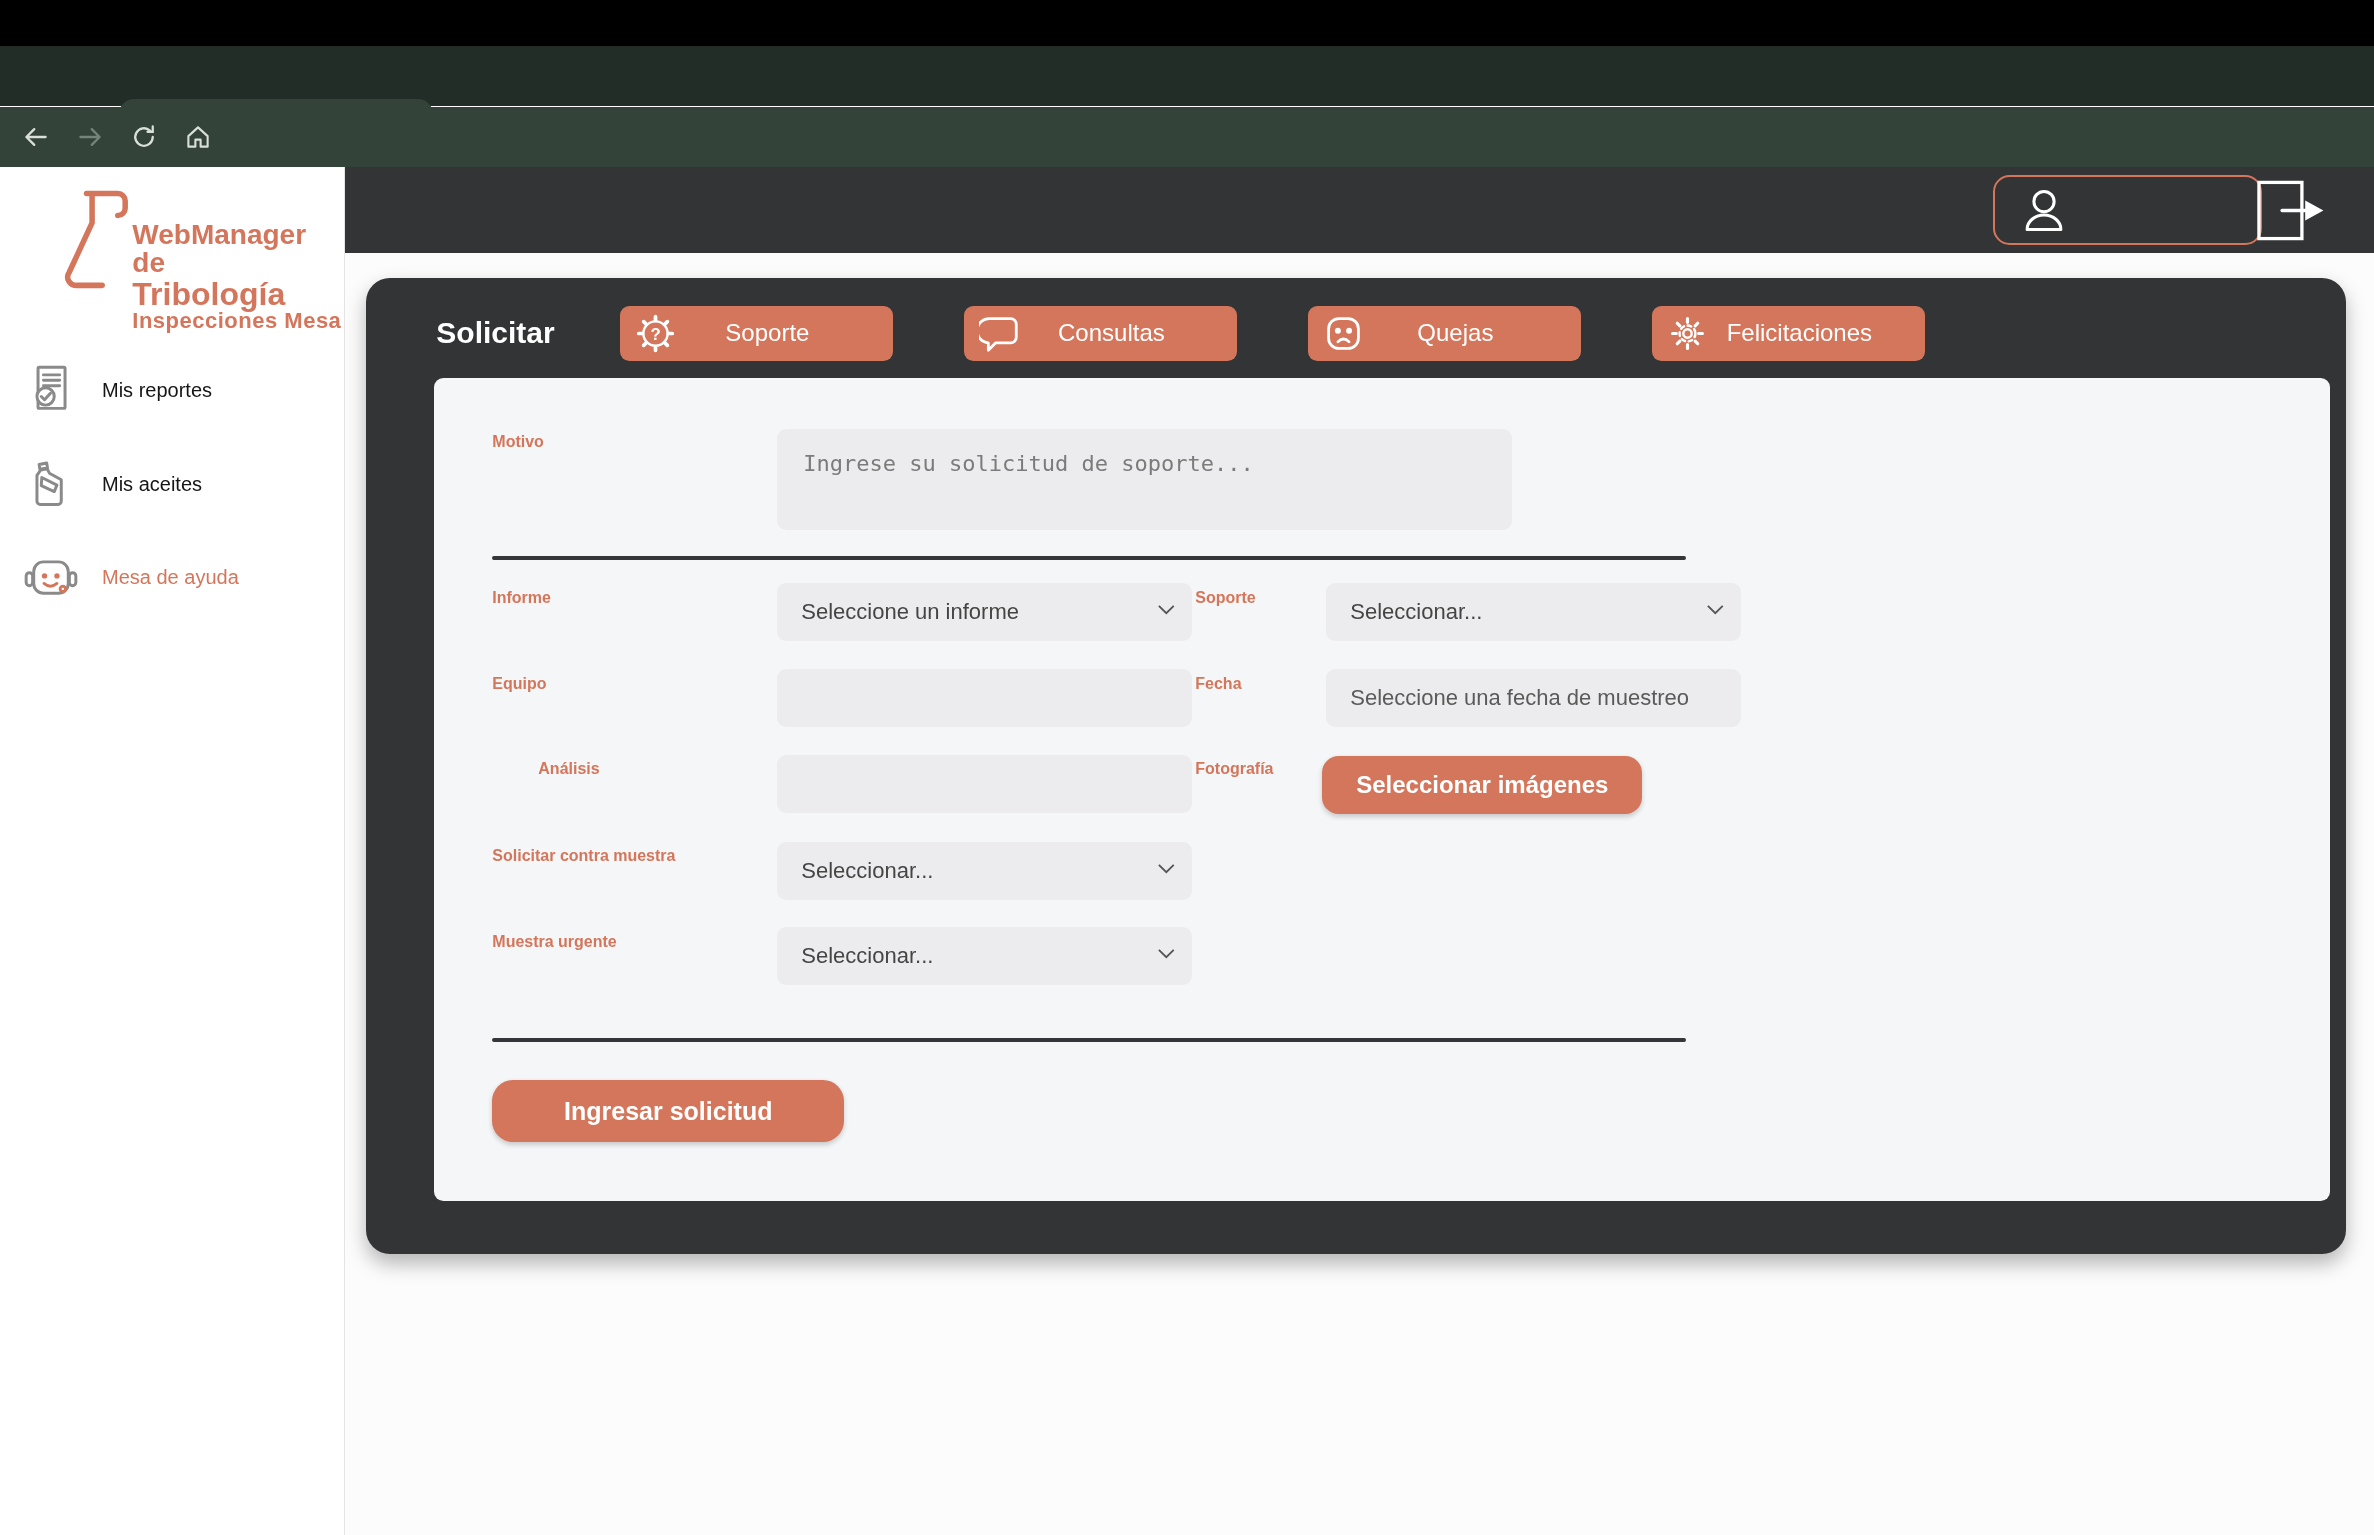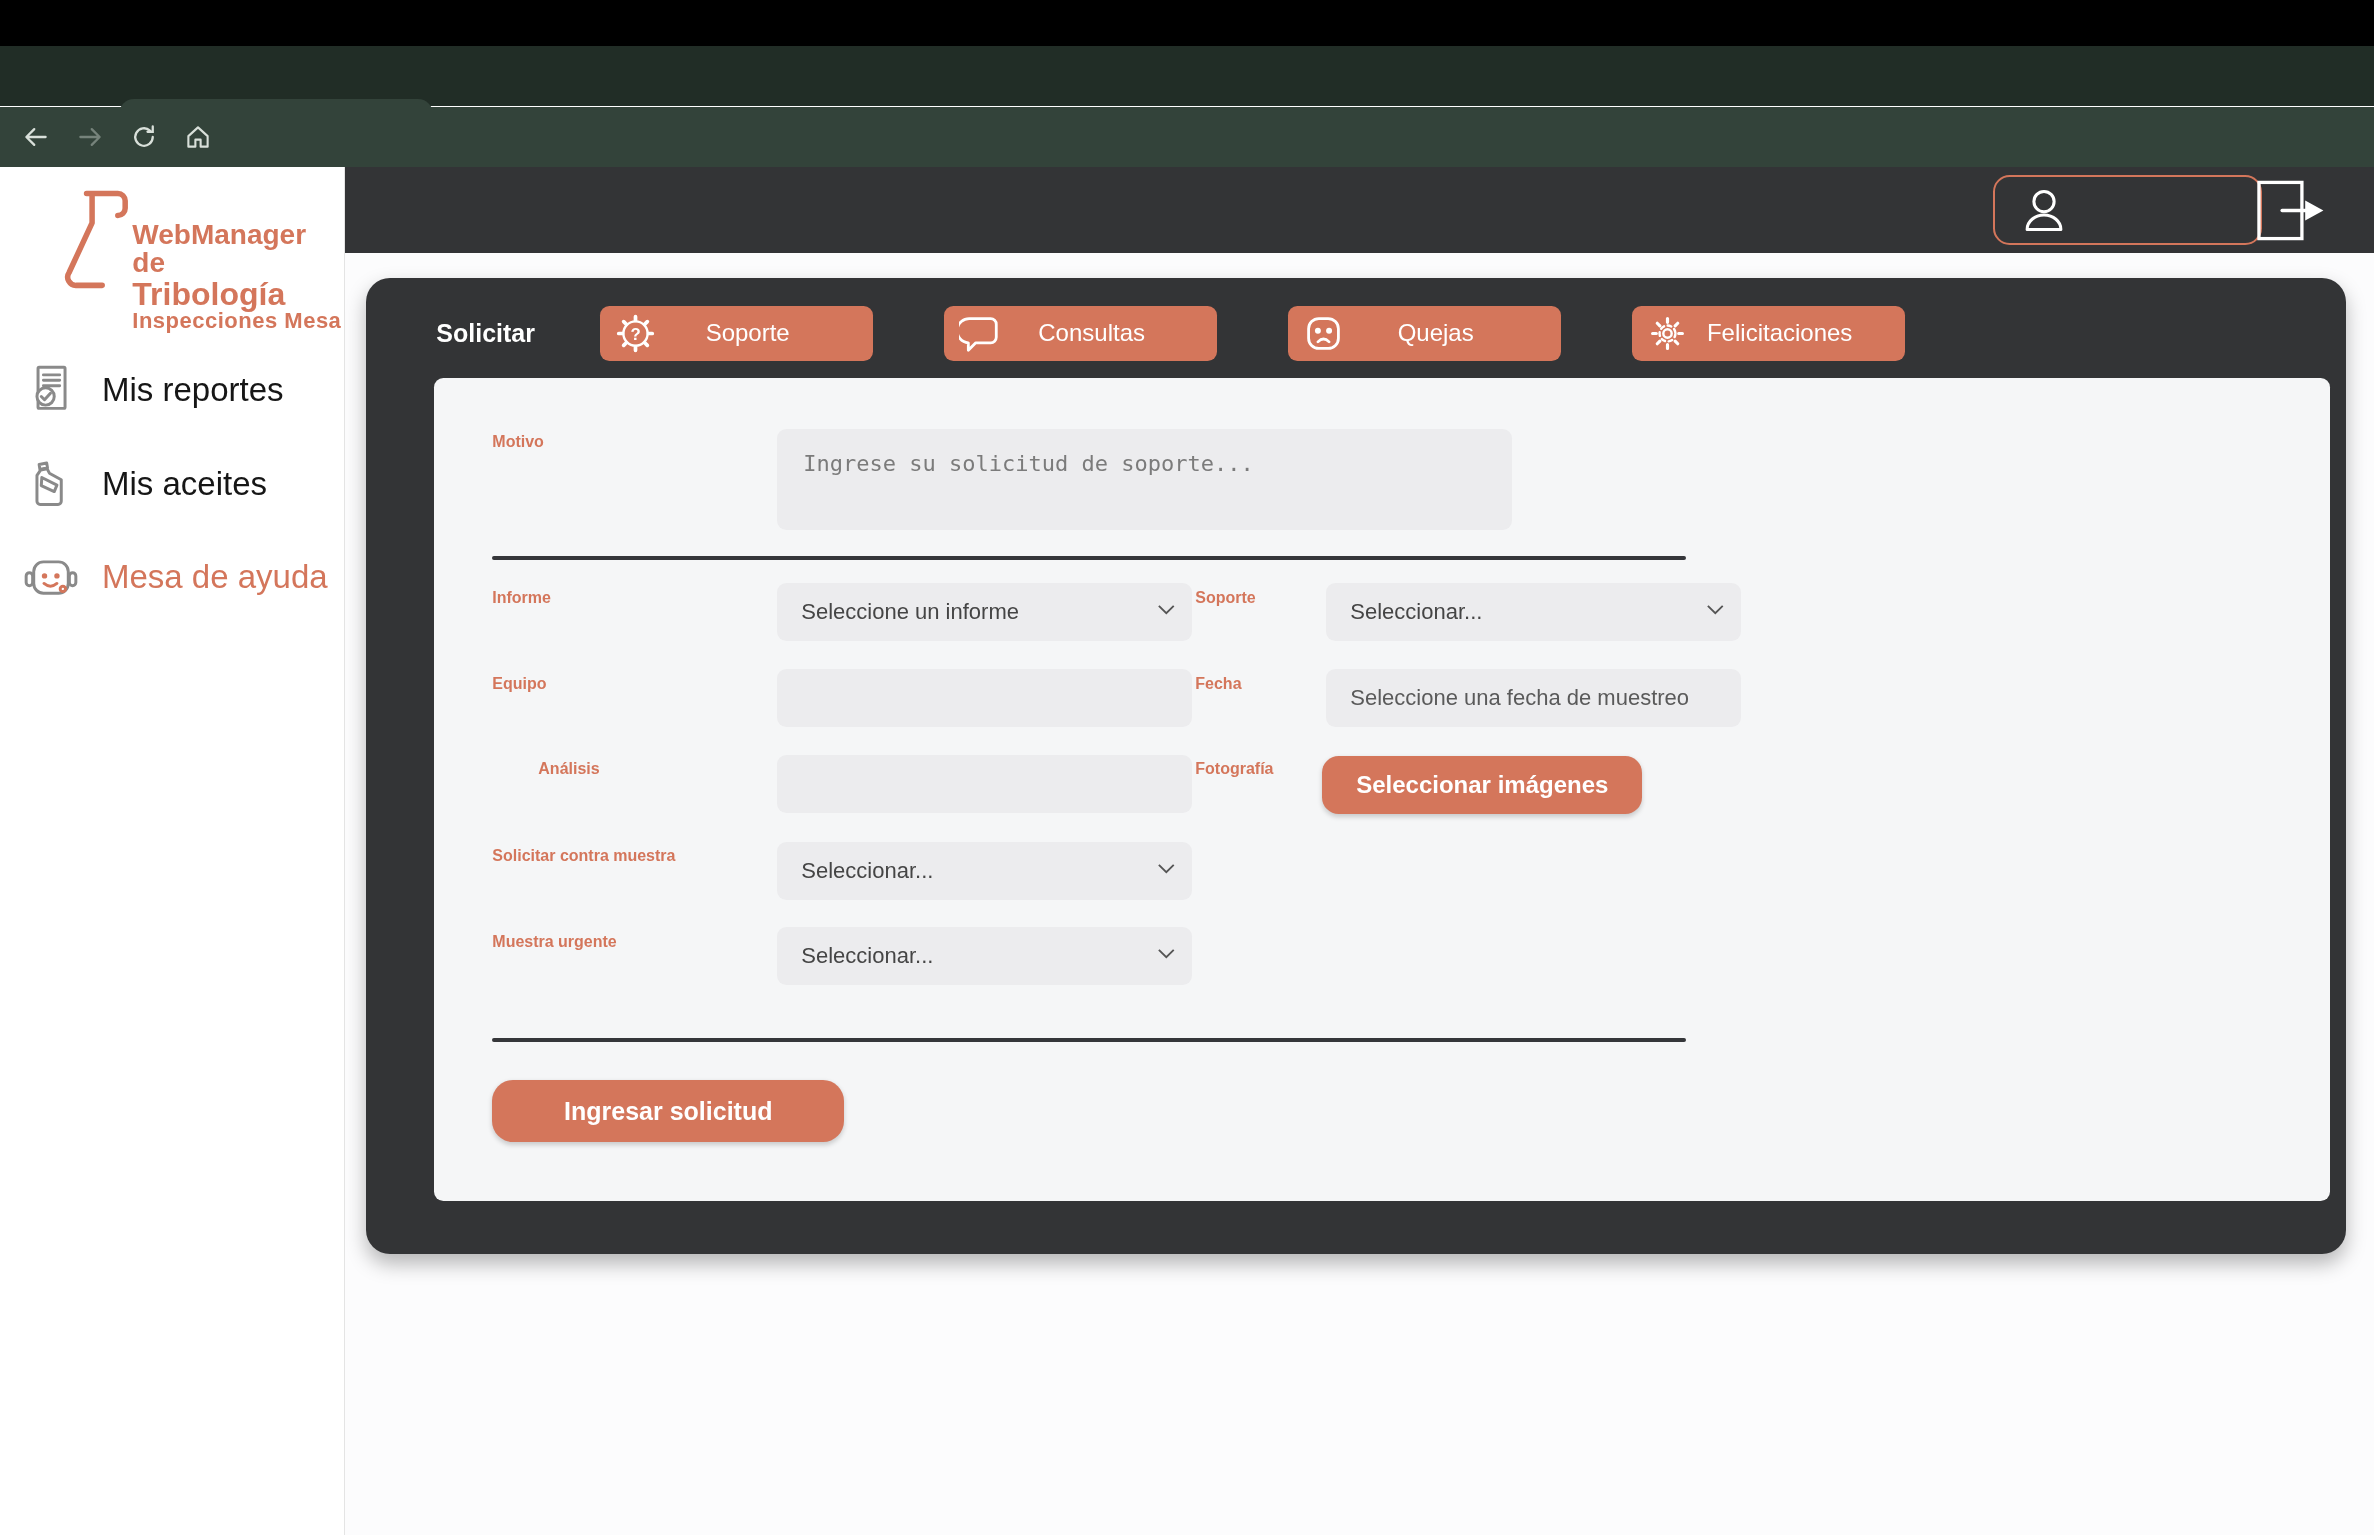--- a/index.html
+++ b/index.html
@@ -37,34 +37,34 @@
   .sidebar{position:absolute;left:0;top:167px;width:345px;bottom:0;background:#fff;
            border-right:1.9px solid #e4e4e4;z-index:3;}
   .app-header{position:absolute;left:345px;top:167px;right:0;height:86px;background:#333436;}
   .content{position:absolute;left:345px;top:253px;right:0;bottom:0;background:#fcfcfd;}
 
   
   .logo{position:absolute;left:59px;top:16.7px;display:flex;align-items:flex-start;}
   .logo-text{margin-left:-18.6px;margin-top:37px;color:#d4765b;font-weight:bold;line-height:1.02;}
   .logo-l1{font-size:28px;} .logo-l2{font-size:32px;} .logo-l3{font-size:22px;letter-spacing:0.5px;}
   .nav-item{position:absolute;left:24px;display:flex;align-items:center;gap:24px;height:58px;cursor:pointer;}
-  .nav-item .lbl{font-size:33px;color:#161616;}
+  .nav-item .lbl{font-size:20px;color:#161616;}
   .nav-item.active .lbl{color:#d4765b;}
   .side-ic{width:54px;height:54px;color:#8a8a8a;flex:none;}
 
   
   .user-chip{position:absolute;right:113px;top:8.3px;width:269px;height:70px;border:2.8px solid #d4765b;
              border-radius:16.7px;display:flex;align-items:center;padding-left:22px;}
   .logout-btn{position:absolute;right:45px;top:12px;width:76px;height:63px;background:none;border:none;padding:0;cursor:pointer;}
 
   
   .panel{position:absolute;left:21.3px;top:25px;width:1980px;height:976px;background:#333436;
          border-radius:24px;box-shadow:0 9.3px 20.4px rgba(0,0,0,.28);}
   .tab-row{position:absolute;left:70px;top:27px;display:flex;align-items:center;height:56px;}
-  .section-label{color:#fff;font-size:25px;font-weight:bold;margin-right:65px;}
+  .section-label{color:#fff;font-size:30px;font-weight:bold;margin-right:65px;}
   .cat-btn{width:273px;height:55px;background:#d4765b;border:none;border-radius:9.3px;color:#fff;
            font-size:24px;display:flex;align-items:center;padding:0 15px;margin-right:71px;cursor:pointer;}
   .cat-btn:last-child{margin-right:0;}
   .cat-btn .cic{width:41px;height:41px;flex:none;}
   .cat-btn .ct{flex:1;text-align:center;padding-right:18.6px;}
 
   .card{position:absolute;left:68px;top:100px;width:1896px;height:823px;background:#f5f6f7;border-radius:9.3px;}
   .flabel{position:absolute;color:#d4765b;font-size:16px;font-weight:bold;white-space:nowrap;}
   .field{position:absolute;background:#ececee;border:none;border-radius:9.3px;height:58px;width:415px;
          font-size:22px;color:#3c3c3c;padding:0 24px;outline:none;}

